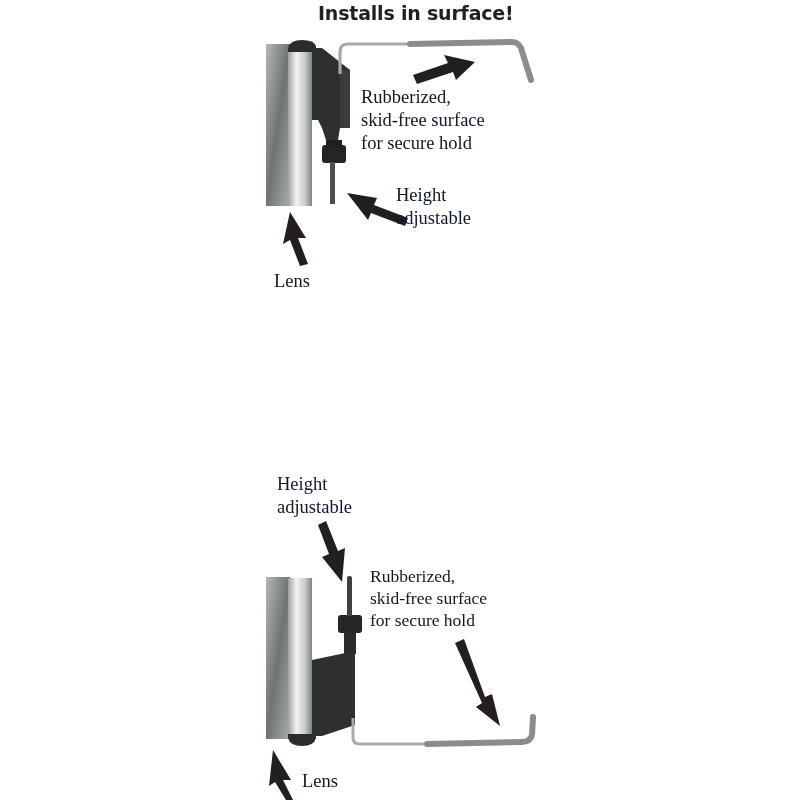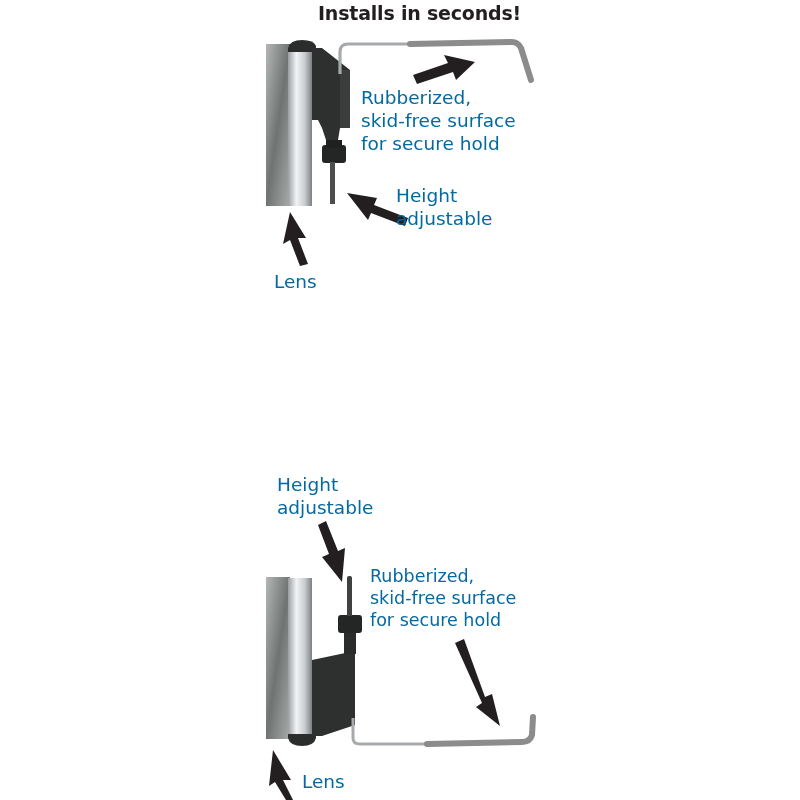--- a/index.html
+++ b/index.html
@@ -1,26 +1,26 @@
 <!DOCTYPE html>
 <html><head>
   <meta charset="utf-8">
   <style>
     html, body { margin: 0; padding: 0; background: #ffffff; }
     body { width: 800px; height: 800px; position: relative; overflow: hidden;
            font-family: "DejaVu Sans", "Liberation Sans", sans-serif; color: #231f20; }
     .title { position: absolute; left: 318px; top: 2px; font-size: 19px; font-weight: bold;
              letter-spacing: -0.2px; white-space: nowrap; }
-    .label { position: absolute; font-size: 18.5px; line-height: 23px; white-space: pre; color: #0369a1; }
+    .label { position: absolute; font-size: 18.5px; line-height: 23px; white-space: pre; color: #0f172a; font-family: Liberation Serif, serif; }
     svg.art { position: absolute; left: 0; top: 0; }
   </style>
 </head>
 <body>
 
-<div class="title">Installs in seconds!</div>
+<div class="title">Installs in surface!</div>
 
 <svg class="art" width="800" height="800" viewBox="0 0 800 800">
   <defs>
     <linearGradient id="tubeGrad" x1="0" x2="1" y1="0" y2="0">
       <stop offset="0" stop-color="#9a9ea1"></stop>
       <stop offset="0.35" stop-color="#f2f3f4"></stop>
       <stop offset="0.7" stop-color="#c9ccce"></stop>
       <stop offset="1" stop-color="#7d8184"></stop>
     </linearGradient>
     <linearGradient id="lensGrad" x1="0" x2="1" y1="0" y2="1">

